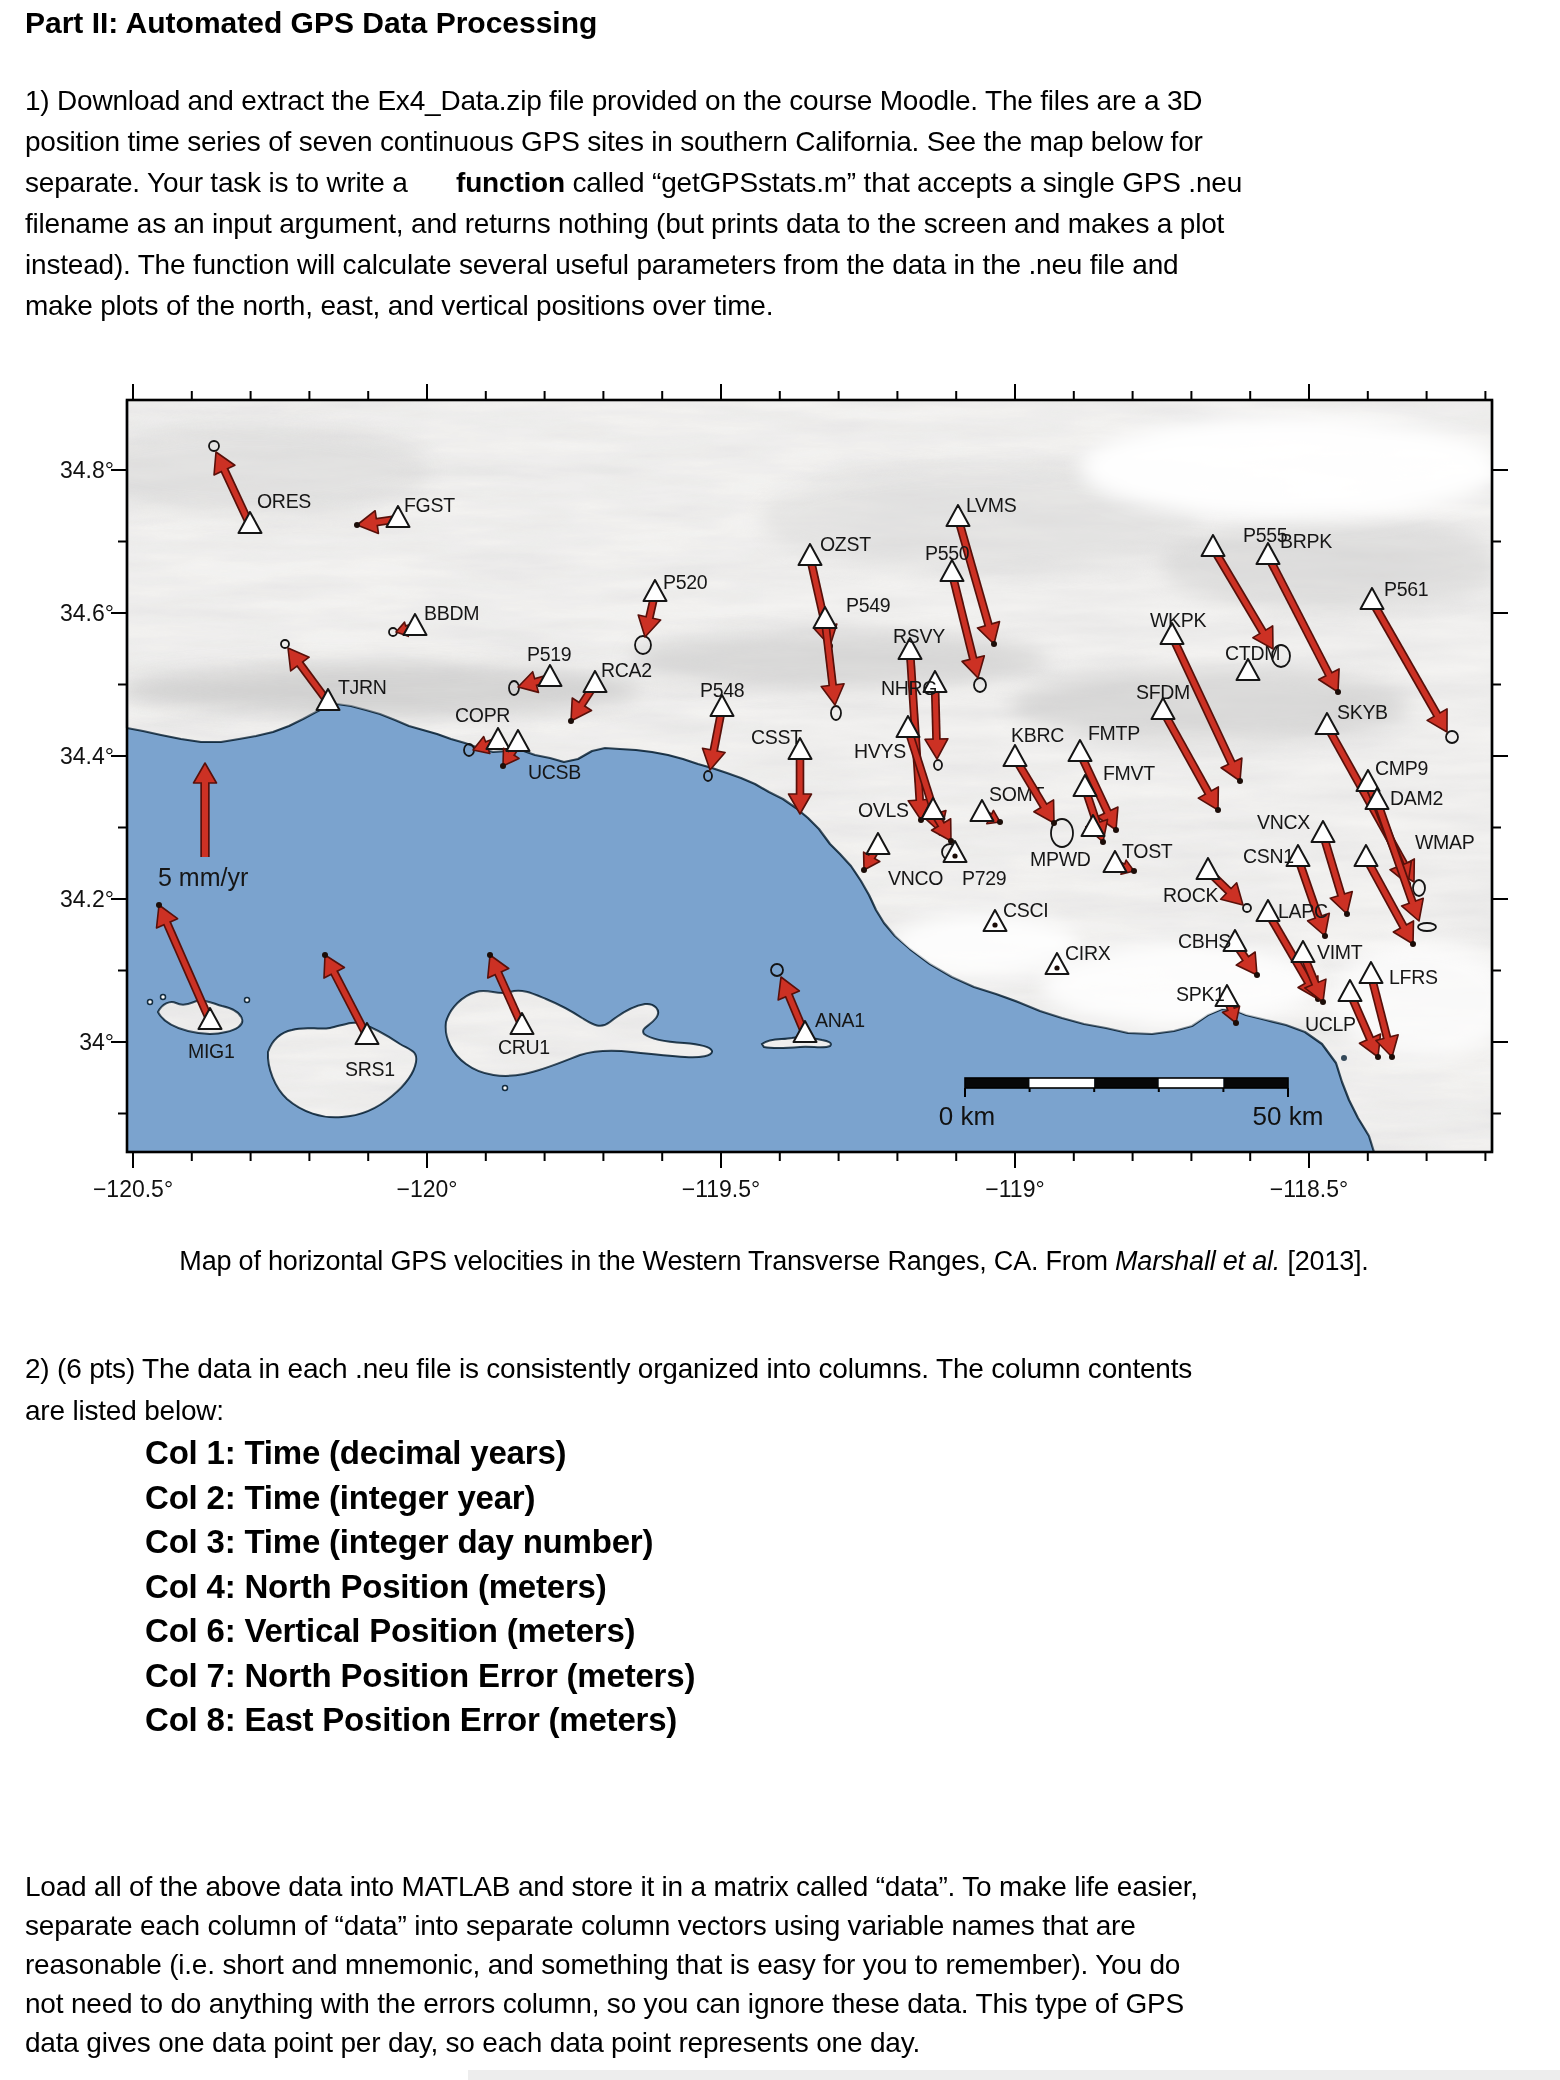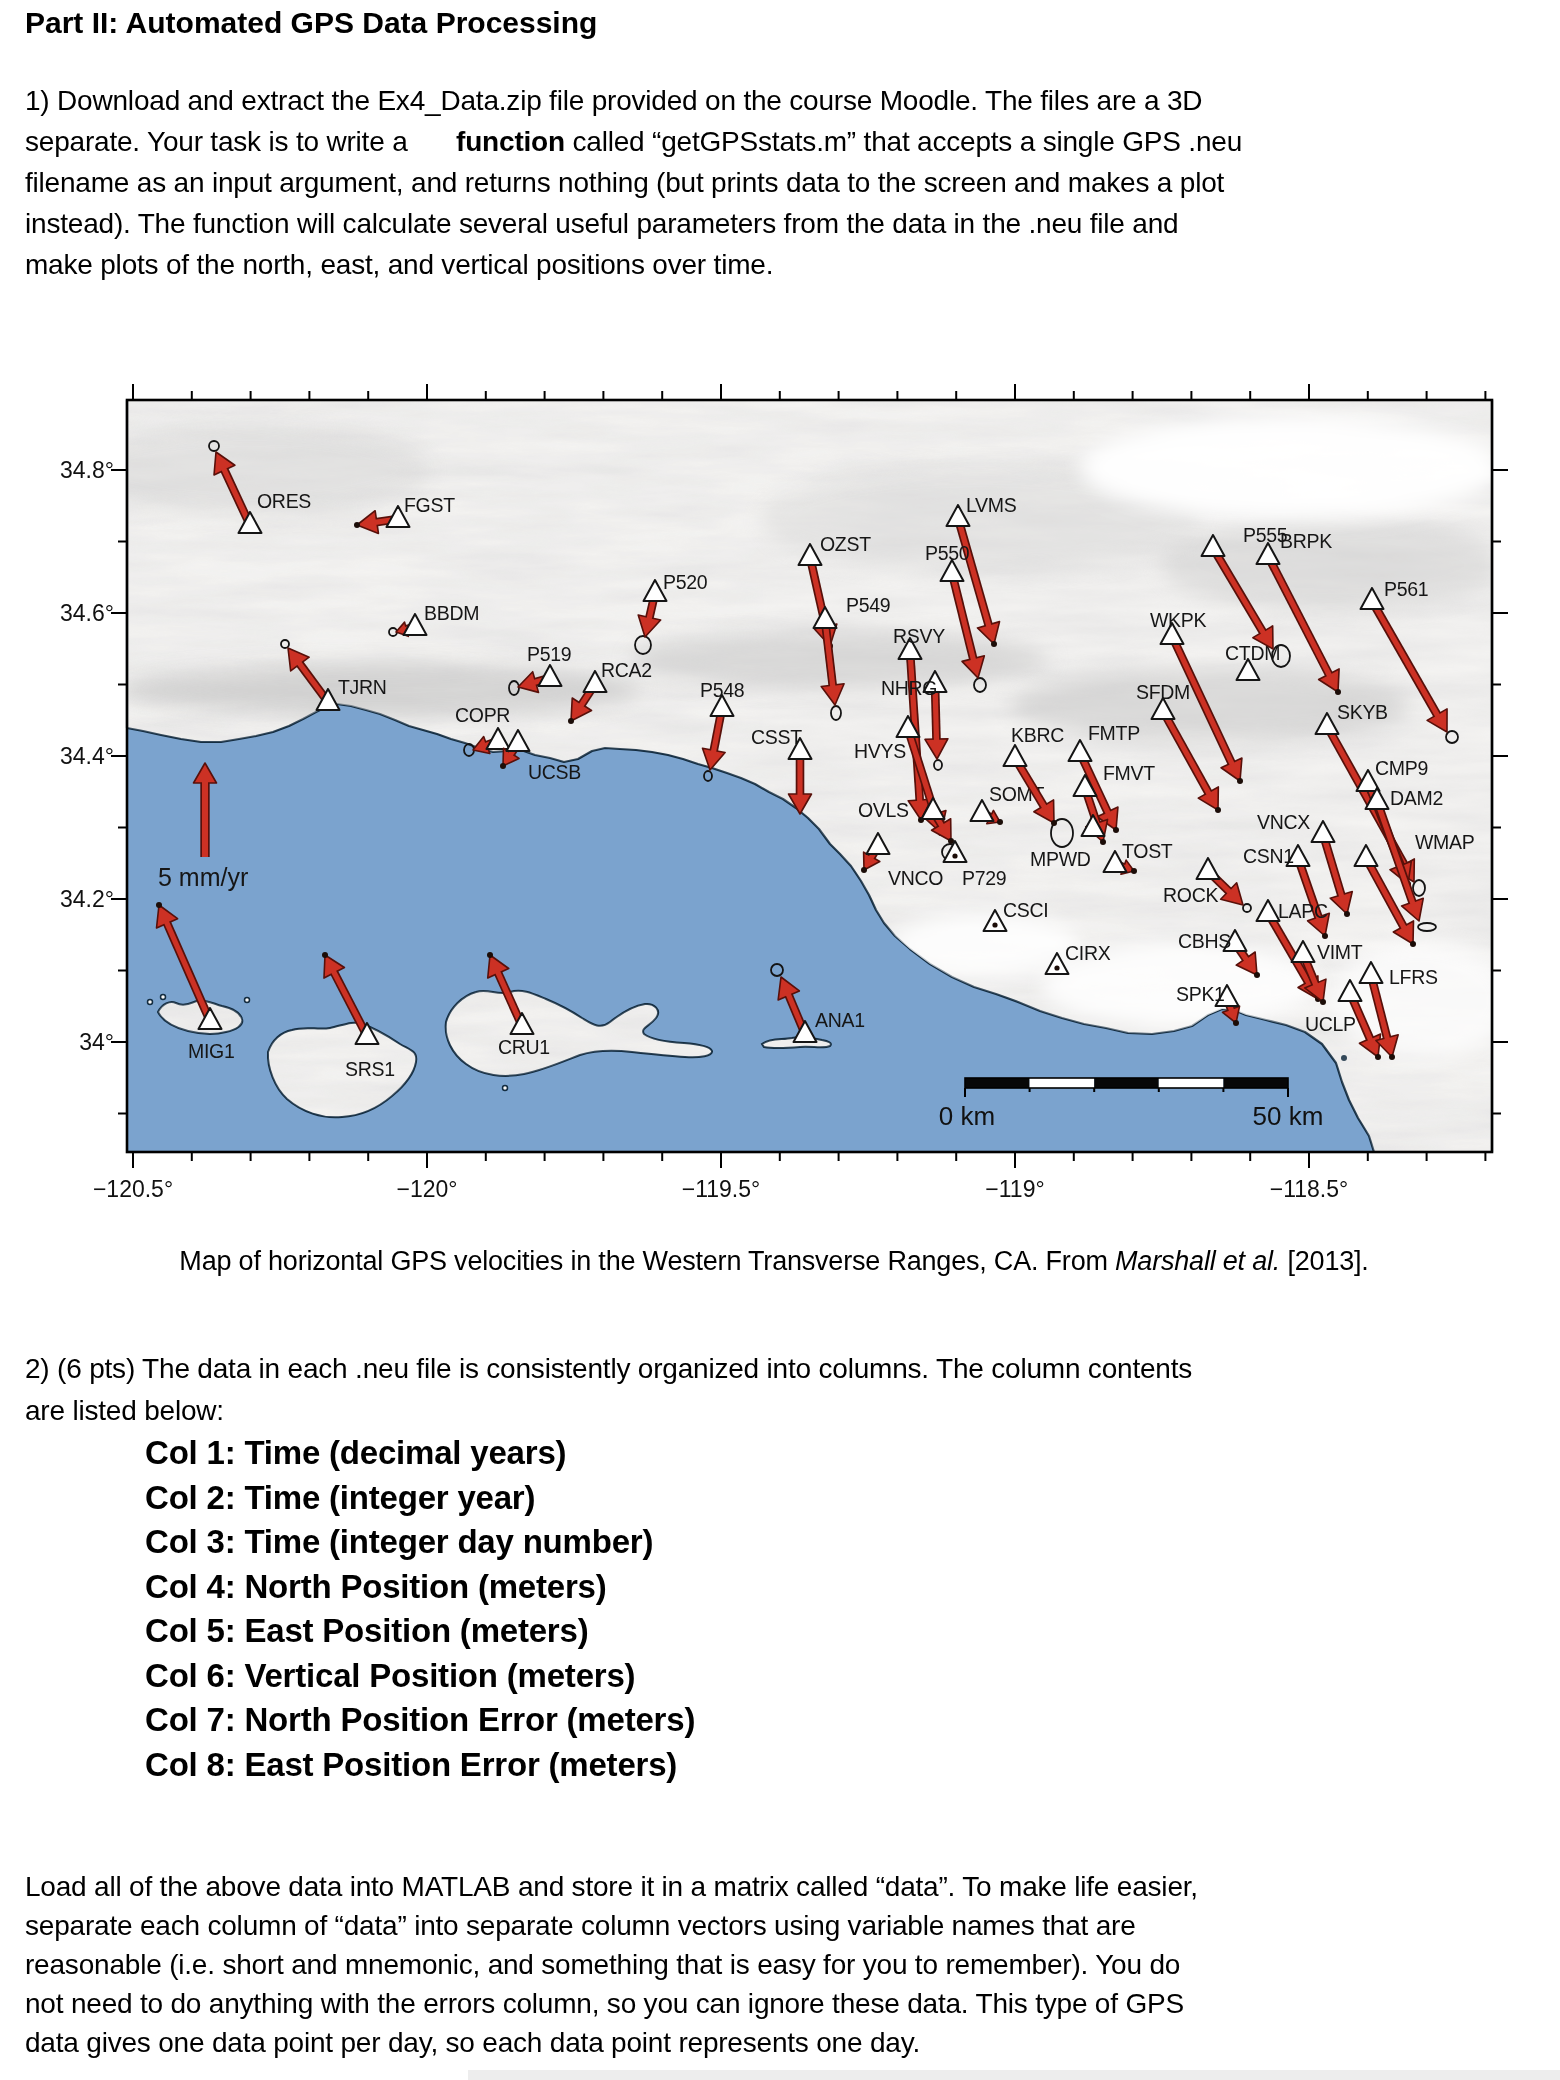--- a/index.html
+++ b/index.html
@@ -16,20 +16,21 @@
   #caption{position:absolute;left:0;top:1246px;width:1548px;text-align:center;font-size:27px;letter-spacing:-0.2px;}
   #mapsvg{position:absolute;left:0;top:340px;}
   #bottombar{position:absolute;left:468px;top:2070px;width:1092px;height:10px;background:#ededed;}
 </style>
 </head>
 <body>
 
 <div id="doc-title">Part II: Automated GPS Data Processing</div>
 <div id="para1">
     <div class="tl"><span>1) Download and extract the Ex4_Data.zip file provided on the course Moodle. The files are a 3D</span></div>
+    <div class="tl"><span>position time series of seven continuous GPS sites in southern California. See the map below for</span></div>
     <div class="tl"><span>separate. Your task is to write a </span><span style="font-weight: bold; margin-left: 41px;">function</span><span> called “getGPSstats.m” that accepts a single GPS .neu</span></div>
     <div class="tl"><span>filename as an input argument, and returns nothing (but prints data to the screen and makes a plot</span></div>
     <div class="tl"><span>instead). The function will calculate several useful parameters from the data in the .neu file and</span></div>
     <div class="tl"><span>make plots of the north, east, and vertical positions over time.</span></div>
   </div>
 
 <svg id="mapsvg" width="1560" height="940" viewBox="0 340 1560 940" xmlns="http://www.w3.org/2000/svg">
     <defs>
       <filter id="relief" x="-5%" y="-5%" width="110%" height="110%">
         <feTurbulence type="fractalNoise" baseFrequency="0.007 0.05" numOctaves="4" seed="7"></feTurbulence>
@@ -586,21 +587,20 @@
   </div>
 <div id="section2">
     <div class="tl"><span>2) (6 pts) The data in each .neu file is consistently organized into columns. The column contents</span></div>
     <div class="tl"><span>are listed below:</span></div>
   </div>
 <div id="collist">
     <div class="tl"><span>Col 1: Time (decimal years)</span></div>
     <div class="tl"><span>Col 2: Time (integer year)</span></div>
     <div class="tl"><span>Col 3: Time (integer day number)</span></div>
     <div class="tl"><span>Col 4: North Position (meters)</span></div>
-    <div class="tl"><span>Col 5: East Position (meters)</span></div>
     <div class="tl"><span>Col 6: Vertical Position (meters)</span></div>
     <div class="tl"><span>Col 7: North Position Error (meters)</span></div>
     <div class="tl"><span>Col 8: East Position Error (meters)</span></div>
   </div>
 <div id="closing">
     <div class="tl"><span>Load all of the above data into MATLAB and store it in a matrix called “data”. To make life easier,</span></div>
     <div class="tl"><span>separate each column of “data” into separate column vectors using variable names that are</span></div>
     <div class="tl"><span>reasonable (i.e. short and mnemonic, and something that is easy for you to remember). You do</span></div>
     <div class="tl"><span>not need to do anything with the errors column, so you can ignore these data. This type of GPS</span></div>
     <div class="tl"><span>data gives one data point per day, so each data point represents one day.</span></div>

